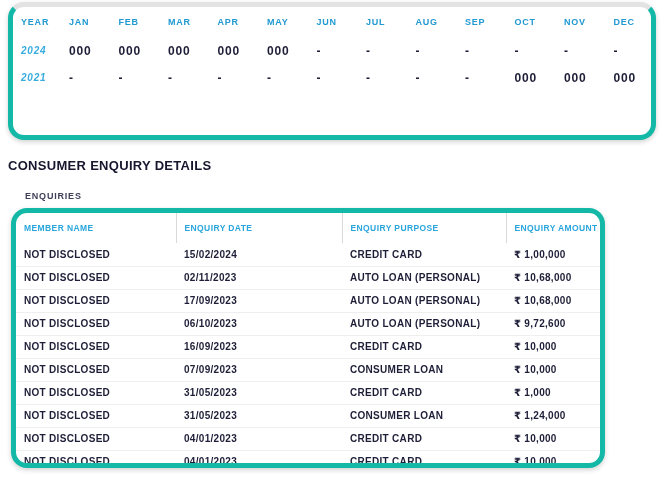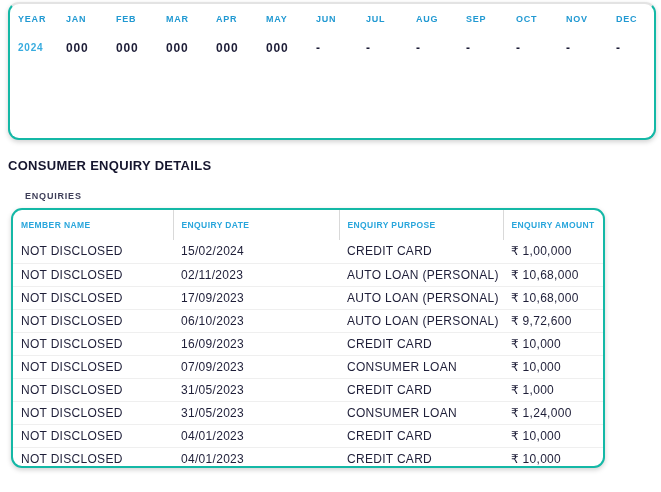--- a/index.html
+++ b/index.html
@@ -6,42 +6,42 @@
     margin:0; padding:0;
     width:661px; height:492px;
     background:#ffffff;
     font-family:"Liberation Sans","DejaVu Sans",sans-serif;
     overflow:hidden;
     position:relative;
   }
   .card{
     position:absolute;
     background:#fff;
-    border:2px solid #14b8a6;
-    border-radius:11px;
+    border:5px solid #14b8a6;
+    border-radius:16px;
     box-shadow:0 2px 5px rgba(0,0,0,0.18);
     box-sizing:border-box;
     overflow:hidden;
   }
   
   #summary-card{ left:8px; top:2px; width:648px; height:138px; border-top-color:#e3e3e3; }
   table{ border-collapse:collapse; table-layout:fixed; width:100%; }
   #summary-table th, #summary-table td{
     text-align:left; padding:0 0 0 12px; vertical-align:middle;
     white-space:nowrap; overflow:hidden;
   }
   #summary-table .col-year{ width:44px; }
   #summary-table thead tr{ height:30px; }
   #summary-table tbody tr{ height:27px; }
   #summary-table thead th{
     color:#2199d2; font-size:9px; font-weight:700; letter-spacing:0.8px;
   }
   #summary-table thead th:first-child{ padding-left:8px; }
   #summary-table tbody th{
-    color:#38acdf; font-size:10px; font-weight:700; letter-spacing:0.8px; padding-left:8px;
+    color:#38acdf; font-size:10px; font-weight:700; letter-spacing:0.8px; padding-left:8px;font-style:italic;
   }
   #summary-table tbody td{
     color:#1e1e38; font-size:12px; font-weight:700; letter-spacing:0.8px;
   }
   
   #section-title{
     position:absolute; left:8px; top:158px;
     color:#16162e; font-size:13px; font-weight:800; letter-spacing:0.3px;
   }
   #section-subtitle{
@@ -58,21 +58,21 @@
   }
   #enquiries-table thead tr{ height:30px; }
   #enquiries-table thead th{
     color:#29a6dc; font-size:8.5px; font-weight:700; letter-spacing:0.4px;
     border-left:1px solid #d9d9d9;
   }
   #enquiries-table thead th:first-child{ border-left:none; }
   #enquiries-table tbody tr{ height:23px; }
   #enquiries-table tbody tr + tr{ border-top:1px solid #efefef; }
   #enquiries-table tbody td{
-    color:#1e1e38; font-size:12px; font-weight:400; letter-spacing:0.3px;
+    color:#1e1e38; font-size:10px; font-weight:700; letter-spacing:0.3px;
   }
 </style>
 </head>
 <body>
 
 <div class="card" id="summary-card">
   <table id="summary-table">
     <colgroup>
         <col class="col-year">
       </colgroup>
@@ -102,20 +102,35 @@
           <td>000</td>
           <td>000</td>
           <td>-</td>
           <td>-</td>
           <td>-</td>
           <td>-</td>
           <td>-</td>
           <td>-</td>
           <td>-</td>
         </tr>
+        <tr>
+          <th>2021</th>
+          <td>-</td>
+          <td>-</td>
+          <td>-</td>
+          <td>-</td>
+          <td>-</td>
+          <td>-</td>
+          <td>-</td>
+          <td>-</td>
+          <td>-</td>
+          <td>000</td>
+          <td>000</td>
+          <td>000</td>
+        </tr>
       </tbody>
   </table>
 </div>
 
 <div id="section-title">CONSUMER ENQUIRY DETAILS</div>
 <div id="section-subtitle">ENQUIRIES</div>
 
 <div class="card" id="enquiries-card">
   <table id="enquiries-table">
     <colgroup>

